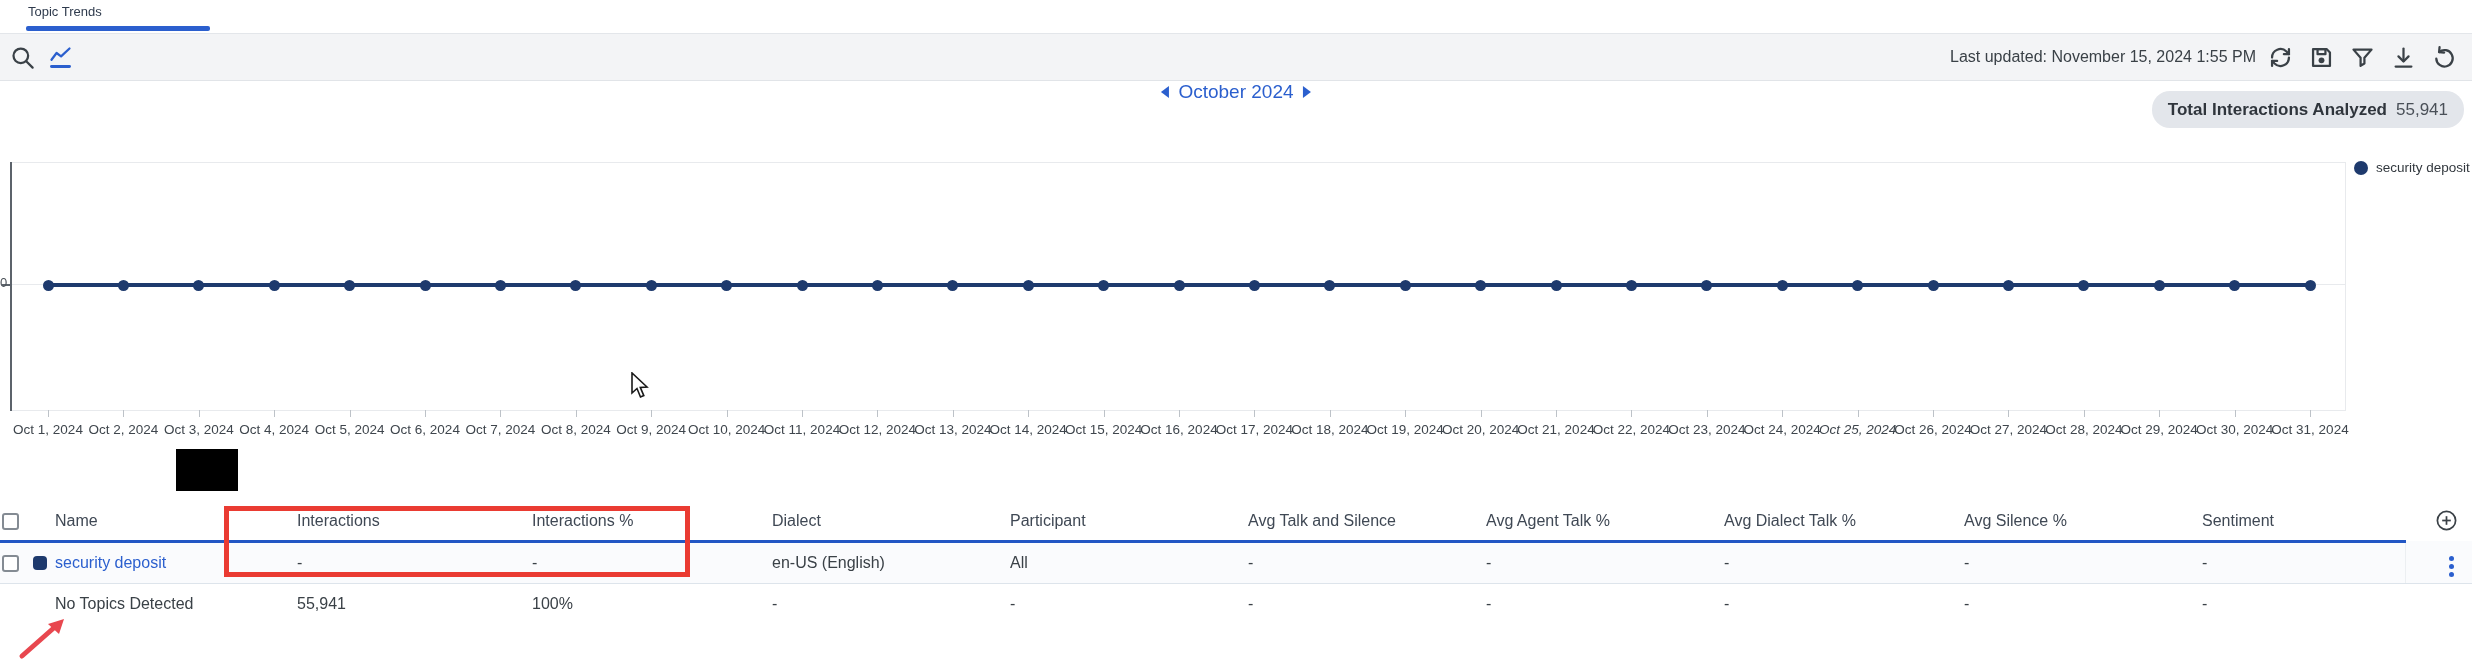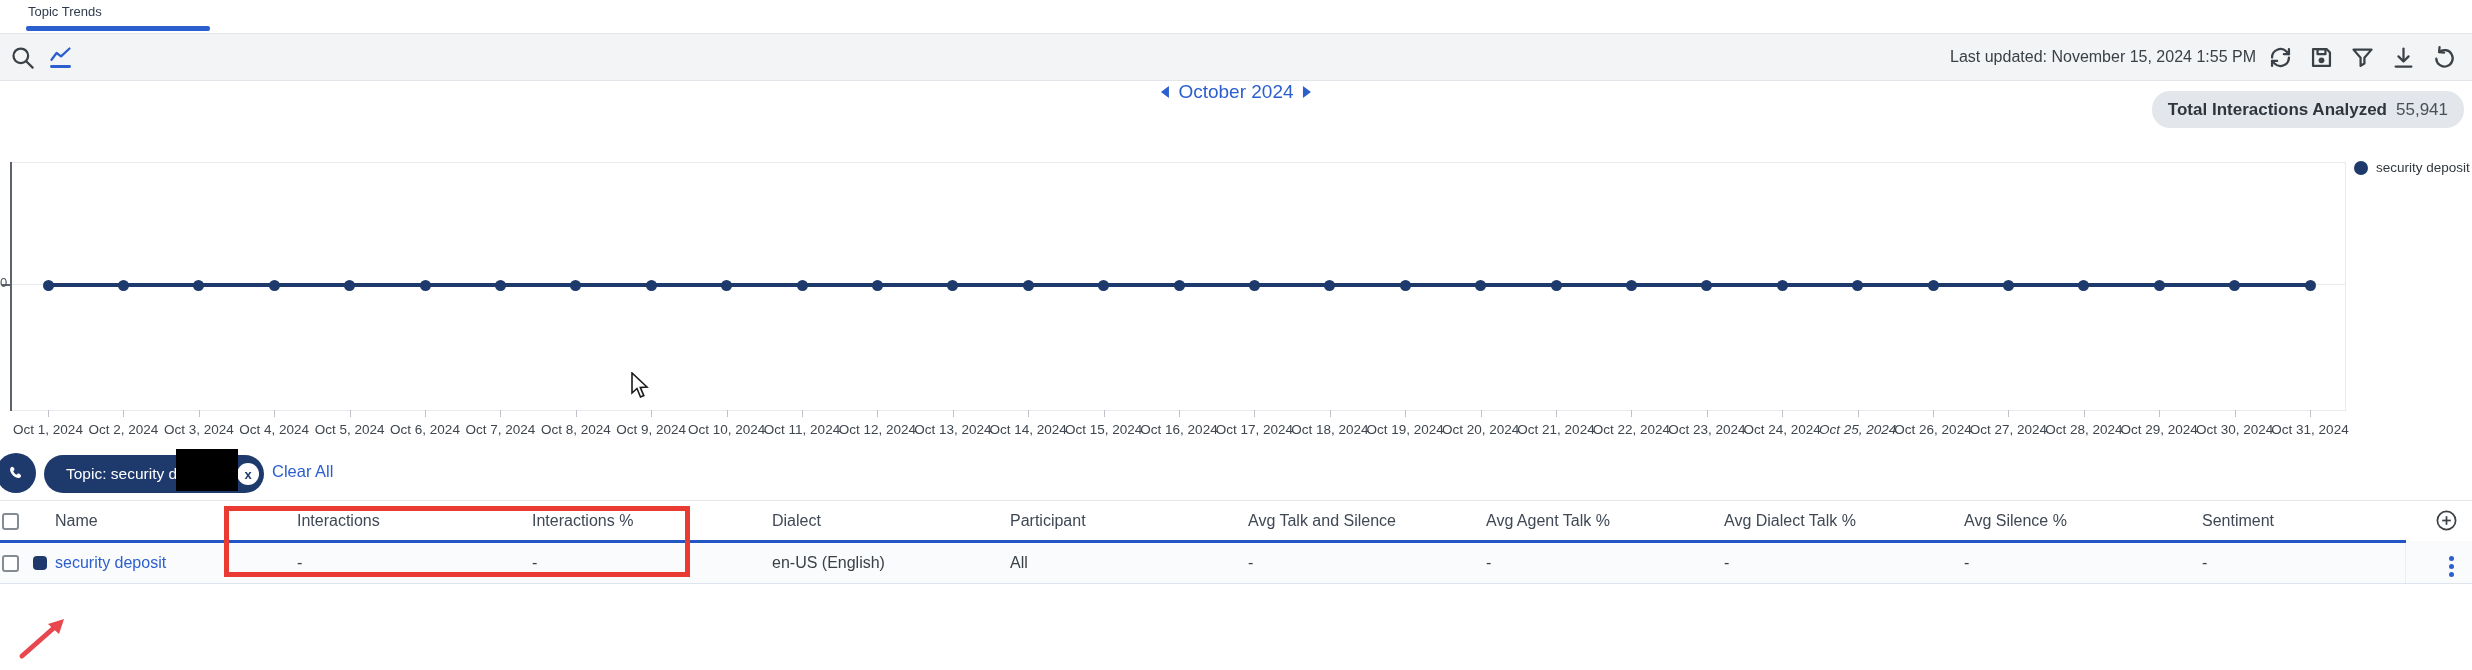--- a/index.html
+++ b/index.html
@@ -255,33 +255,20 @@
         <span class="xlabel" style="left: 2159.2px;">Oct 29, 2024</span>
         <span class="xlabel" style="left: 2234.6px;">Oct 30, 2024</span>
         <span class="xlabel" style="left: 2310px;">Oct 31, 2024</span>
       </div>
     <div id="legend" class="abs">
       <span class="ldot"></span>
       <span class="ltext">security deposit</span>
     </div>
   </div>
 
-  <div id="filterbar" class="abs">
-    <div id="phone-btn" class="abs">
-      <svg width="22" height="22" viewBox="0 0 24 24" fill="none" stroke="#fff" stroke-width="2" stroke-linecap="round" stroke-linejoin="round">
-        <path d="M7 5.5c1.2-.8 2.4.2 3 1.4.5 1 .4 1.8-.3 2.5l-.7.7c.6 1.7 2 3.1 3.7 3.9l.8-.8c.6-.6 1.5-.7 2.4-.2 1.2.7 2.2 1.8 1.4 3-1 1.5-3.1 1.8-5.1.9-2.8-1.2-5.1-3.5-6.2-6.3-.8-2-.5-4.1 1-5.1z" fill="#fff" stroke="none"></path>
-      </svg>
-    </div>
-    <div id="chip" class="abs">
-      <span class="ctext">Topic: security d</span>
-    </div>
-    <div id="chip-x">x</div>
-    <span id="clear-all" class="abs">Clear All</span>
-    <div id="filter-sep" class="abs"></div>
-  </div>
 
   <div id="tablewrap" class="abs">
     <table id="topics-table">
         <colgroup>
           <col style="width: 28px;">
           <col style="width: 265px;">
           <col style="width: 235px;">
           <col style="width: 240px;">
           <col style="width: 238px;">
           <col style="width: 238px;">
@@ -324,20 +311,34 @@
             <td>-</td>
             <td>-</td>
             <td>-</td>
             <td>-</td>
             <td class="actions-col"><span class="kebab">
                 <i></i>
                 <i></i>
                 <i></i>
               </span></td>
           </tr>
+          <tr class="row-1">
+            <td class="cb-col"></td>
+            <td class="name-pad"><span>No Topics Detected</span></td>
+            <td>55,941</td>
+            <td>100%</td>
+            <td>-</td>
+            <td>-</td>
+            <td>-</td>
+            <td>-</td>
+            <td>-</td>
+            <td>-</td>
+            <td>-</td>
+            <td class="actions-col"></td>
+          </tr>
         </tbody>
       </table>
   </div>
 
   <div id="redaction" class="abs no-hit"></div>
   <div id="red-box" class="abs no-hit"></div>
   <svg id="red-arrow" class="abs no-hit" width="62" height="48" viewBox="0 0 62 48">
     <line x1="10" y1="44" x2="44" y2="14" stroke="#e8474f" stroke-width="5" stroke-linecap="round"></line>
     <polygon points="52,7 47,22 36,12" fill="#e8474f"></polygon>
   </svg>

